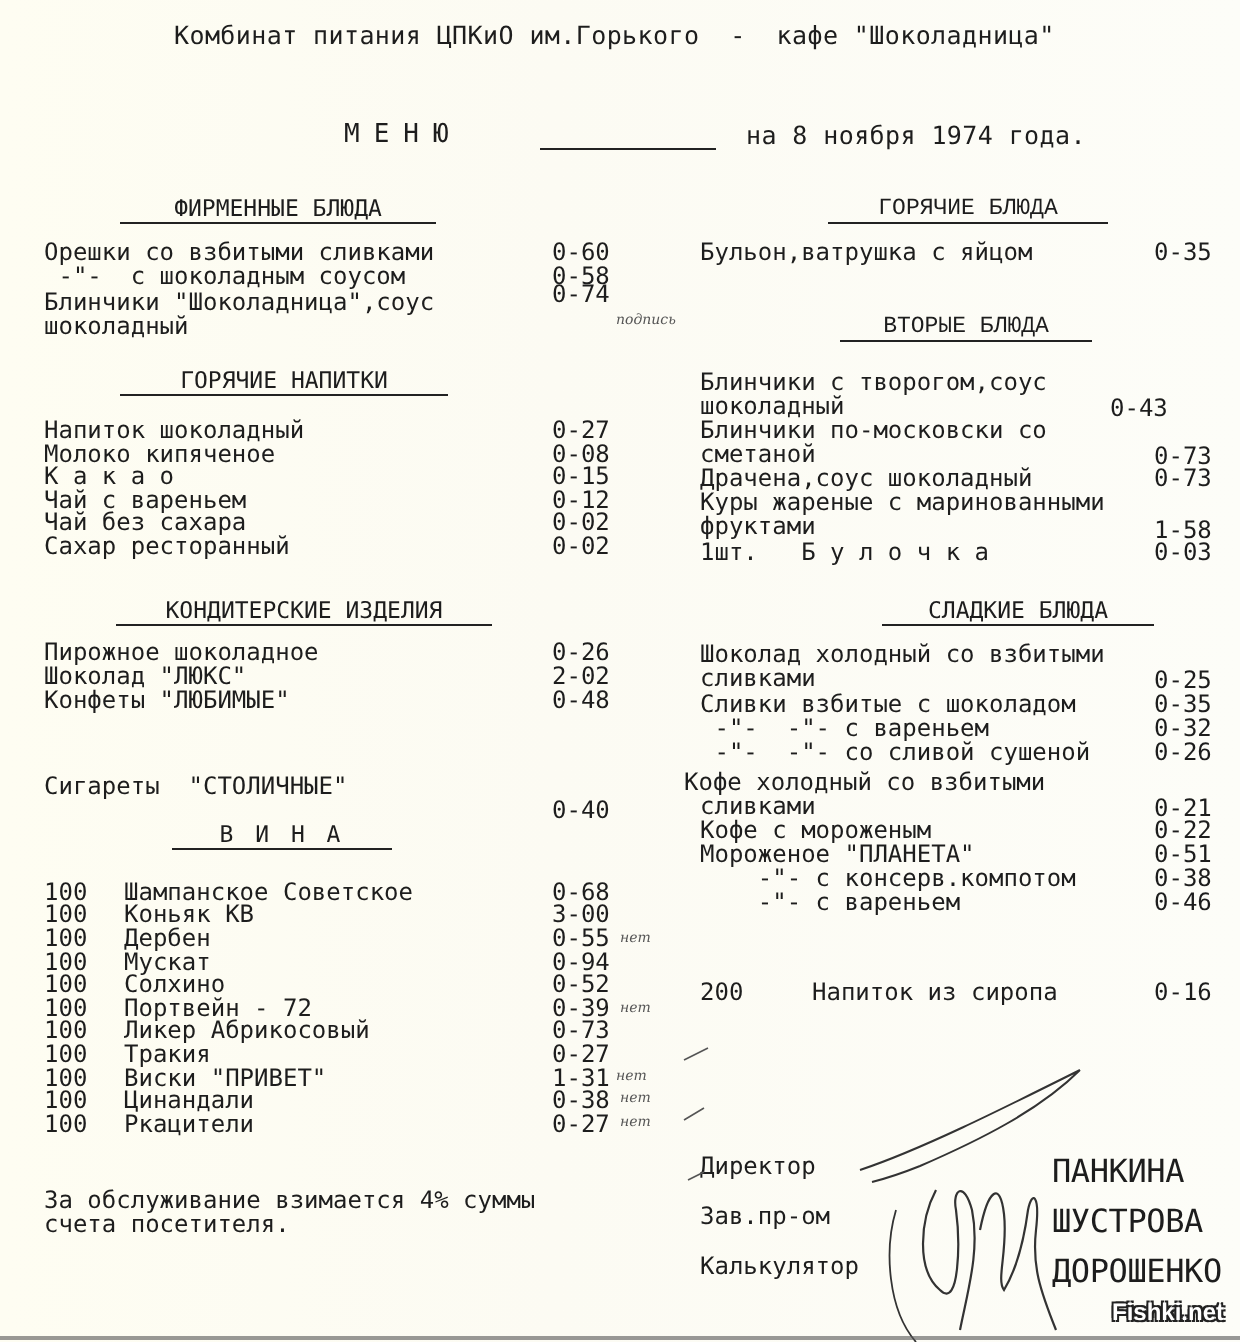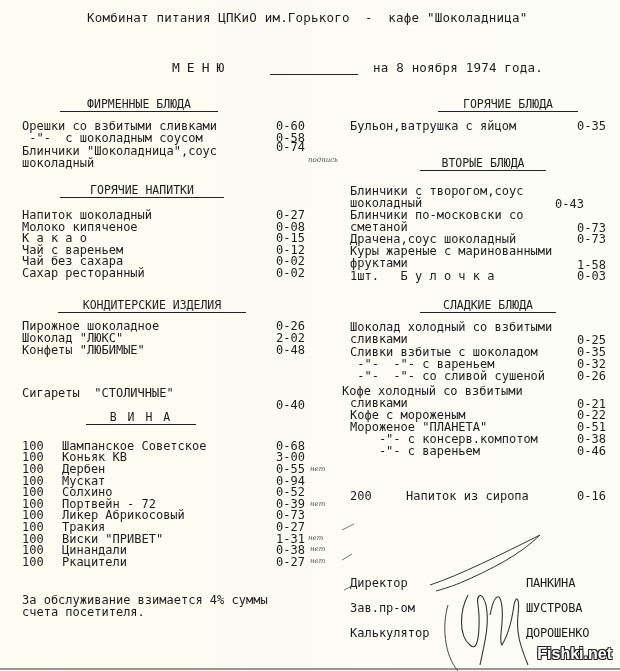--- a/index.html
+++ b/index.html
@@ -19,24 +19,24 @@
     .blank-line { position: absolute; height: 1px; background: #222; }
     .sec {
       position: absolute; font-size: 11.5px; text-align: center; white-space: pre;
       border-bottom: 1.2px solid #222; padding: 0 16px 0 16px; line-height: 13px;
     }
     .row { position: absolute; font-size: 12px; line-height: 11.4px; white-space: pre; }
     .price { position: absolute; font-size: 12px; line-height: 11.4px; white-space: pre; text-align: right; }
     .scrib { position: absolute; font-family: "DejaVu Serif", serif; font-style: italic; font-size: 7px; color: #555; }
     .footnote { position: absolute; font-size: 12px; line-height: 12px; white-space: pre; }
     .sig-label { position: absolute; font-size: 12px; white-space: pre; }
-    .sig-name { position: absolute; font-size: 12px; white-space: pre; letter-spacing: -0.2px; }
+    .sig-name { position: absolute; font-size: 16px; white-space: pre; letter-spacing: -0.2px; }
     .watermark {
       position: absolute; right: 8px; bottom: 8px; font-family: "Liberation Sans", sans-serif;
-      font-size: 16px; color: #fff; font-weight: bold;
+      font-size: 12px; color: #fff; font-weight: bold;
       text-shadow: -1px -1px 0 #222, 1px -1px 0 #222, -1px 1px 0 #222, 1px 1px 0 #222;
     }
     .bottom-edge { position: absolute; left: 0; right: 0; bottom: 1px; height: 2px; background: #555; opacity: 0.6; }
     svg.signature { position: absolute; }
   </style>
 </head>
 <body>
 
 <div class="paper"></div>
 
@@ -134,44 +134,44 @@
 
   <div class="row" style="left:22px; top:557px;">100</div>
   <div class="row" style="left:62px; top:557px;">Ркацители</div>
   <div class="price" style="left:276px; top:557px;">0-27</div>
   <div class="scrib" style="left:310px; top:557px;">нет</div>
 </div>
 
 <div class="footnote" style="left:22px; top:594px;">За обслуживание взимается 4% суммы
 счета посетителя.</div>
 
-<div class="sec" style="left:438px; top:98px; width:108px;">ГОРЯЧИЕ БЛЮДА</div>
+<div class="sec" style="left:414px; top:98px; width:108px;font-family:Liberation Mono, monospace;">ГОРЯЧИЕ БЛЮДА</div>
 <div>
   <div class="row" style="left:350px; top:121px;">Бульон,ватрушка с яйцом</div>
   <div class="price" style="left:577px; top:121px;">0-35</div>
 </div>
 
-<div class="sec" style="left:420px; top:157px; width:94px;">ВТОРЫЕ БЛЮДА</div>
+<div class="sec" style="left:420px; top:157px; width:94px;font-family:Liberation Mono, monospace;">ВТОРЫЕ БЛЮДА</div>
 <div>
   <div class="row" style="left:350px; top:186px;">Блинчики с творогом,соус</div>
   <div class="row" style="left:350px; top:198px;">шоколадный</div>
   <div class="price" style="left:555px; top:199px;">0-43</div>
   <div class="row" style="left:350px; top:210px;">Блинчики по-московски со</div>
   <div class="row" style="left:350px; top:222px;">сметаной</div>
   <div class="price" style="left:577px; top:223px;">0-73</div>
   <div class="row" style="left:350px; top:234px;">Драчена,соус шоколадный</div>
   <div class="price" style="left:577px; top:234px;">0-73</div>
   <div class="row" style="left:350px; top:246px;">Куры жареные с маринованными</div>
   <div class="row" style="left:350px; top:258px;">фруктами</div>
   <div class="price" style="left:577px; top:260px;">1-58</div>
   <div class="row" style="left:350px; top:271px;">1шт.   Б у л о ч к а</div>
   <div class="price" style="left:577px; top:271px;">0-03</div>
 </div>
 
-<div class="sec" style="left:420px; top:299px; width:104px;">СЛАДКИЕ БЛЮДА</div>
+<div class="sec" style="left:441px; top:299px; width:104px;">СЛАДКИЕ БЛЮДА</div>
 <div>
   <div class="row" style="left:350px; top:322px;">Шоколад холодный со взбитыми</div>
   <div class="row" style="left:350px; top:334px;">сливками</div>
   <div class="price" style="left:577px; top:335px;">0-25</div>
   <div class="row" style="left:350px; top:347px;">Сливки взбитые с шоколадом</div>
   <div class="price" style="left:577px; top:347px;">0-35</div>
   <div class="row" style="left:350px; top:359px;"> -"-  -"- с вареньем</div>
   <div class="price" style="left:577px; top:359px;">0-32</div>
   <div class="row" style="left:350px; top:371px;"> -"-  -"- со сливой сушеной</div>
   <div class="price" style="left:577px; top:371px;">0-26</div>

